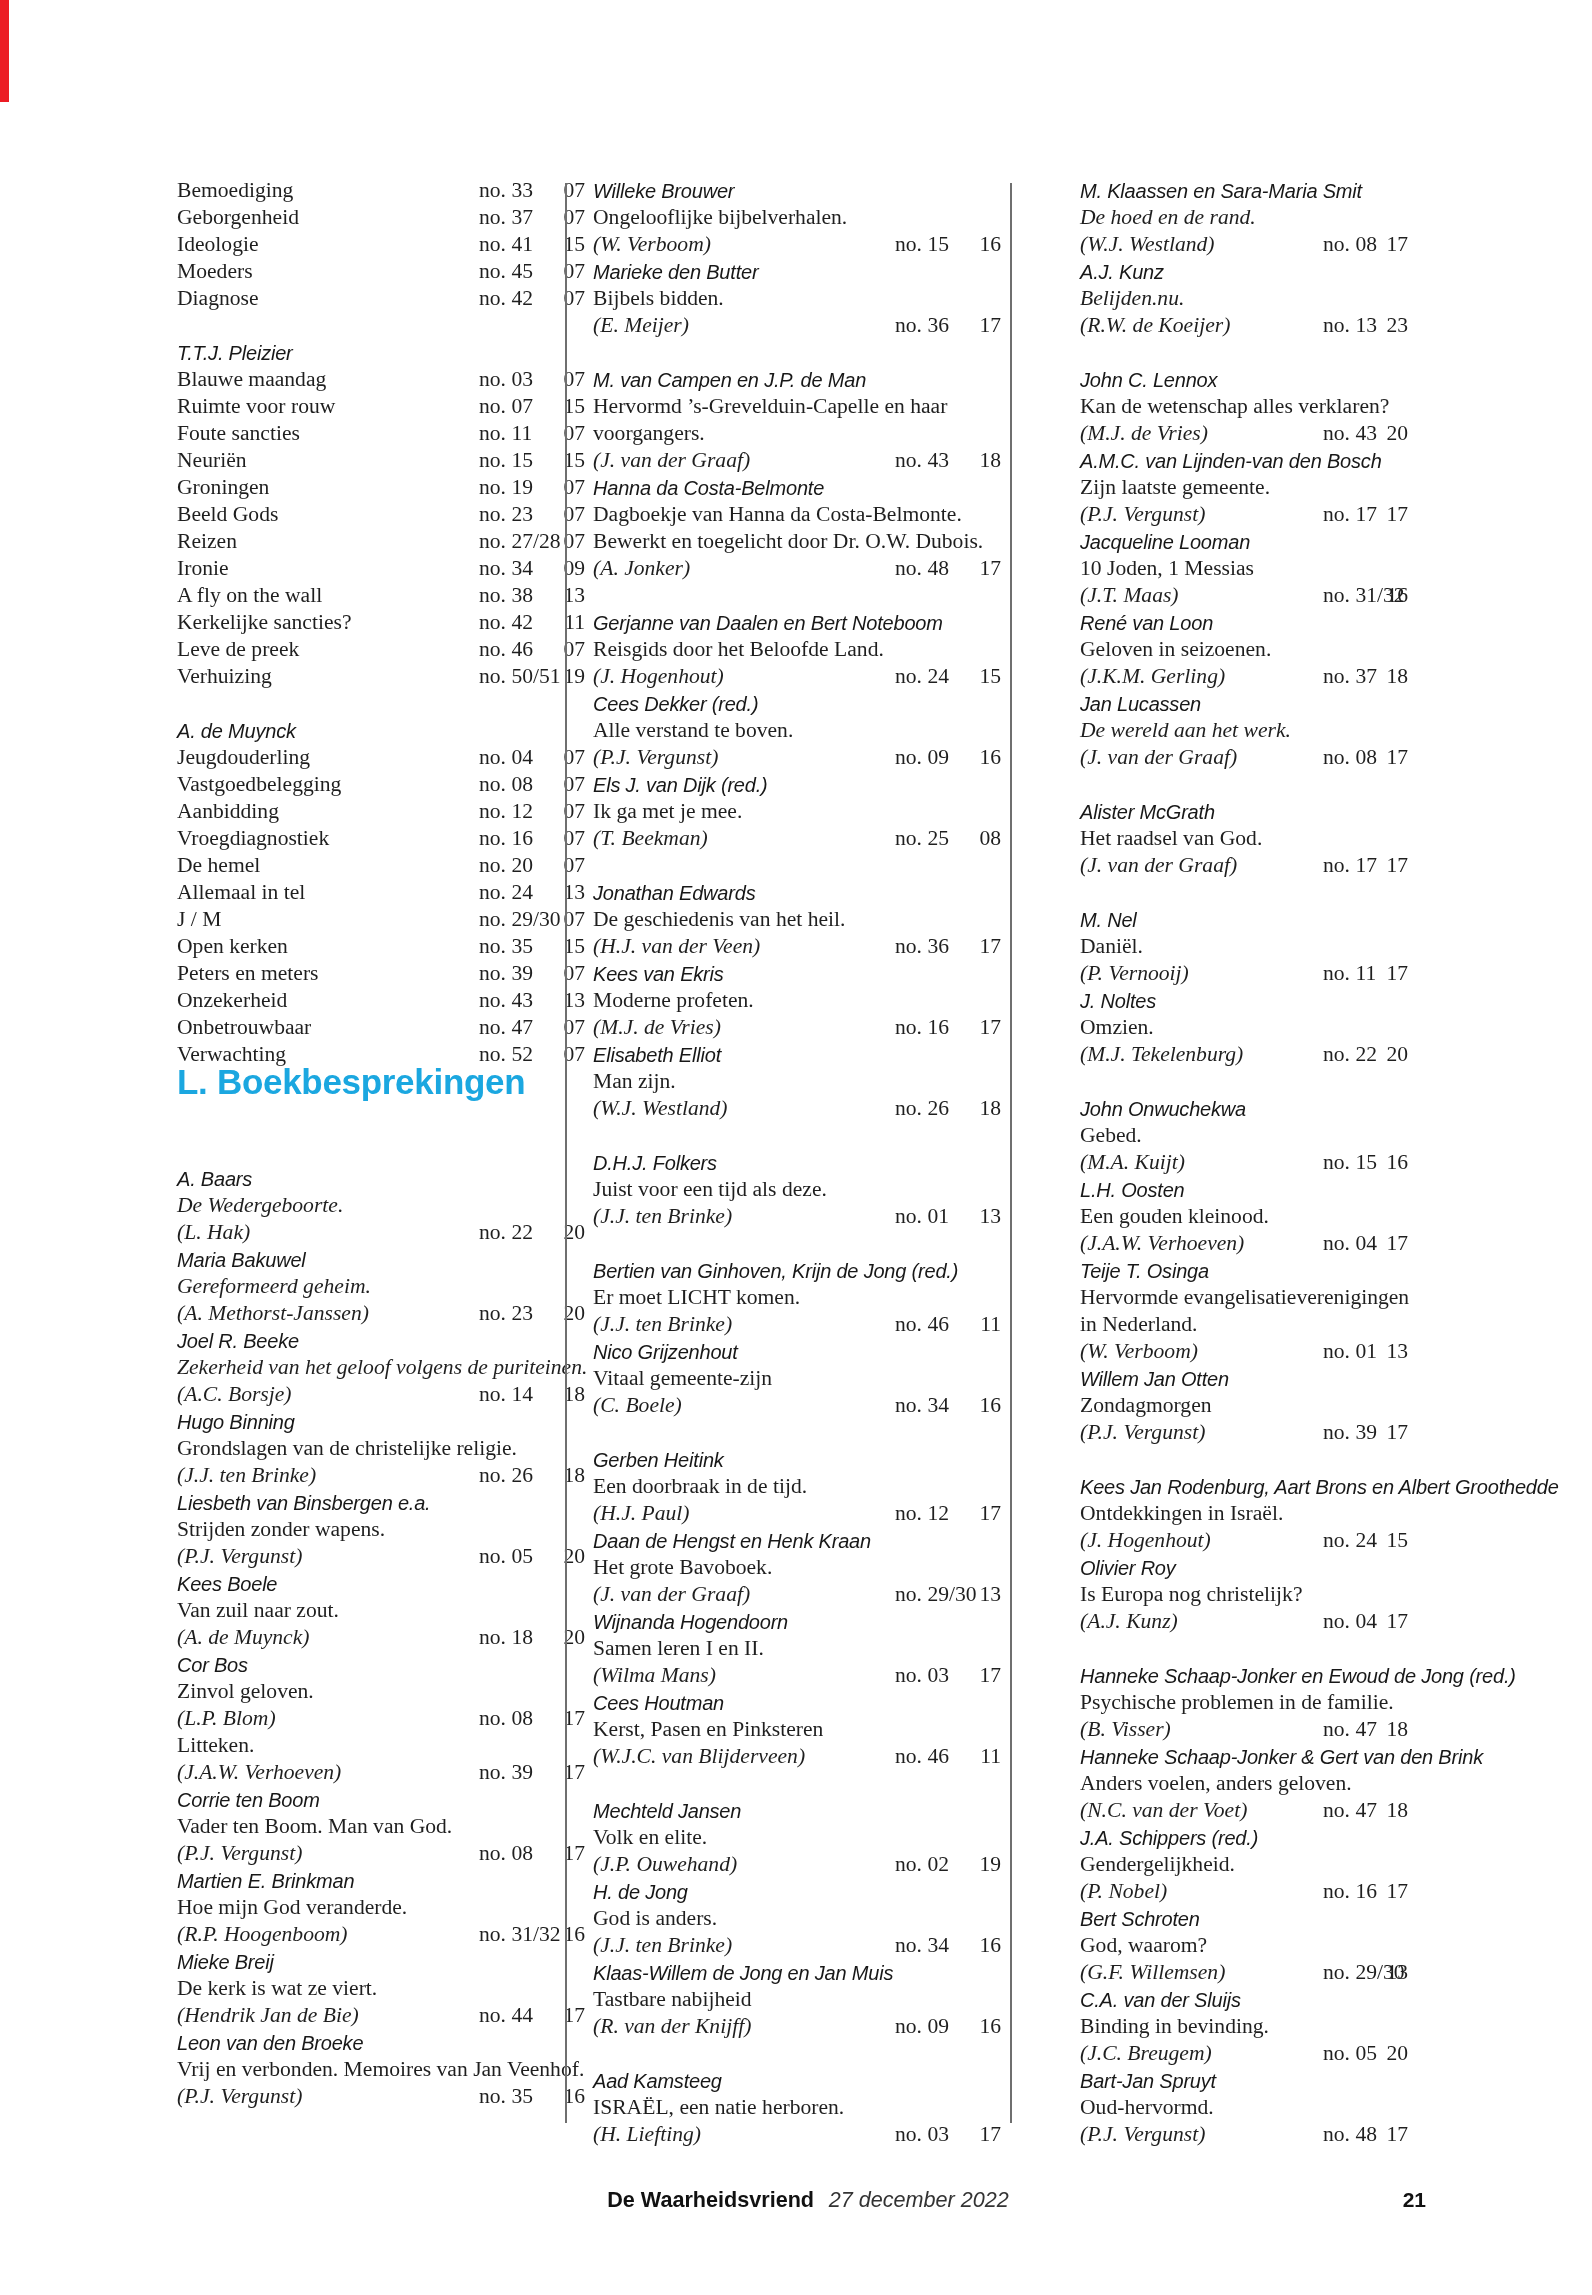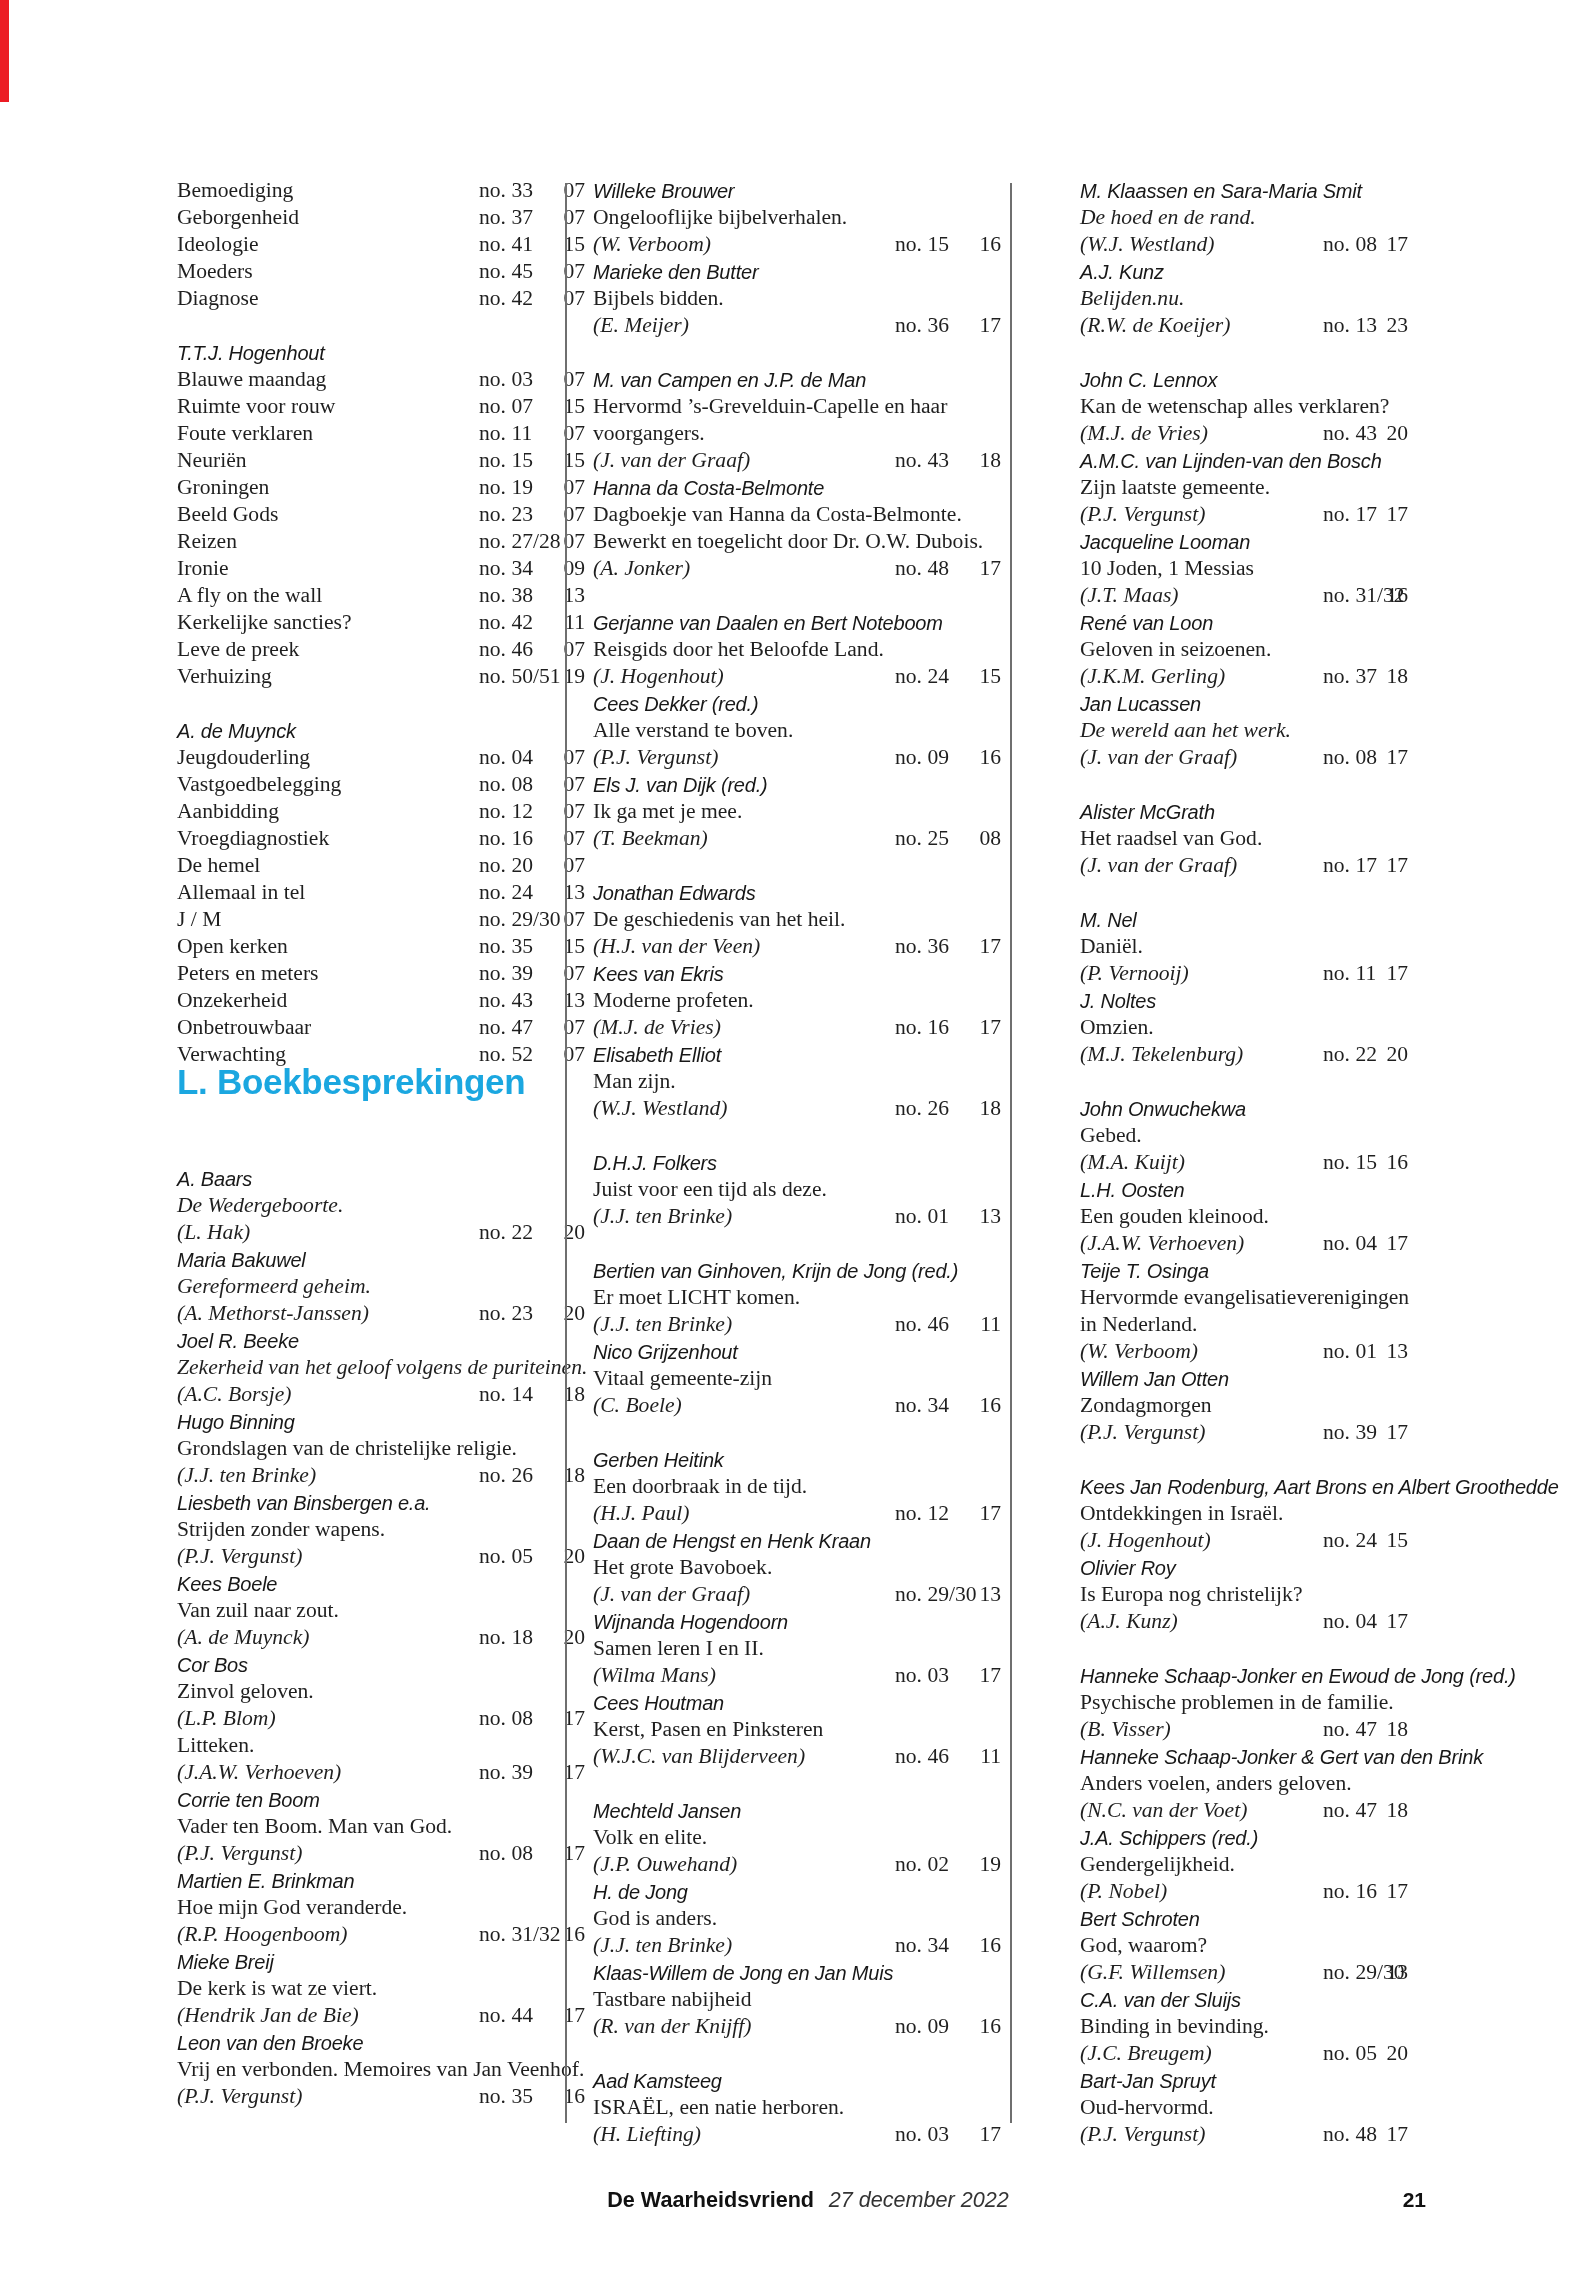--- a/index.html
+++ b/index.html
@@ -38,24 +38,24 @@
 <div id="page">
   <div class="print-mark"></div>
 
   <div class="col" id="col0">
       <div class="line line--entry"><span class="txt">Bemoediging</span><span class="no">no. 33</span><span class="pg">07</span></div>
       <div class="line line--entry"><span class="txt">Geborgenheid</span><span class="no">no. 37</span><span class="pg">07</span></div>
       <div class="line line--entry"><span class="txt">Ideologie</span><span class="no">no. 41</span><span class="pg">15</span></div>
       <div class="line line--entry"><span class="txt">Moeders</span><span class="no">no. 45</span><span class="pg">07</span></div>
       <div class="line line--entry"><span class="txt">Diagnose</span><span class="no">no. 42</span><span class="pg">07</span></div>
       <div class="line line--blank"></div>
-      <div class="line line--author"><span class="txt">T.T.J. Hogenhout</span></div>
+      <div class="line line--author"><span class="txt">T.T.J. Pleizier</span></div>
       <div class="line line--entry"><span class="txt">Blauwe maandag</span><span class="no">no. 03</span><span class="pg">07</span></div>
       <div class="line line--entry"><span class="txt">Ruimte voor rouw</span><span class="no">no. 07</span><span class="pg">15</span></div>
-      <div class="line line--entry"><span class="txt">Foute verklaren</span><span class="no">no. 11</span><span class="pg">07</span></div>
+      <div class="line line--entry"><span class="txt">Foute sancties</span><span class="no">no. 11</span><span class="pg">07</span></div>
       <div class="line line--entry"><span class="txt">Neuriën</span><span class="no">no. 15</span><span class="pg">15</span></div>
       <div class="line line--entry"><span class="txt">Groningen</span><span class="no">no. 19</span><span class="pg">07</span></div>
       <div class="line line--entry"><span class="txt">Beeld Gods</span><span class="no">no. 23</span><span class="pg">07</span></div>
       <div class="line line--entry"><span class="txt">Reizen</span><span class="no">no. 27/28</span><span class="pg">07</span></div>
       <div class="line line--entry"><span class="txt">Ironie</span><span class="no">no. 34</span><span class="pg">09</span></div>
       <div class="line line--entry"><span class="txt">A fly on the wall</span><span class="no">no. 38</span><span class="pg">13</span></div>
       <div class="line line--entry"><span class="txt">Kerkelijke sancties?</span><span class="no">no. 42</span><span class="pg">11</span></div>
       <div class="line line--entry"><span class="txt">Leve de preek</span><span class="no">no. 46</span><span class="pg">07</span></div>
       <div class="line line--entry"><span class="txt">Verhuizing</span><span class="no">no. 50/51</span><span class="pg">19</span></div>
       <div class="line line--blank"></div>

